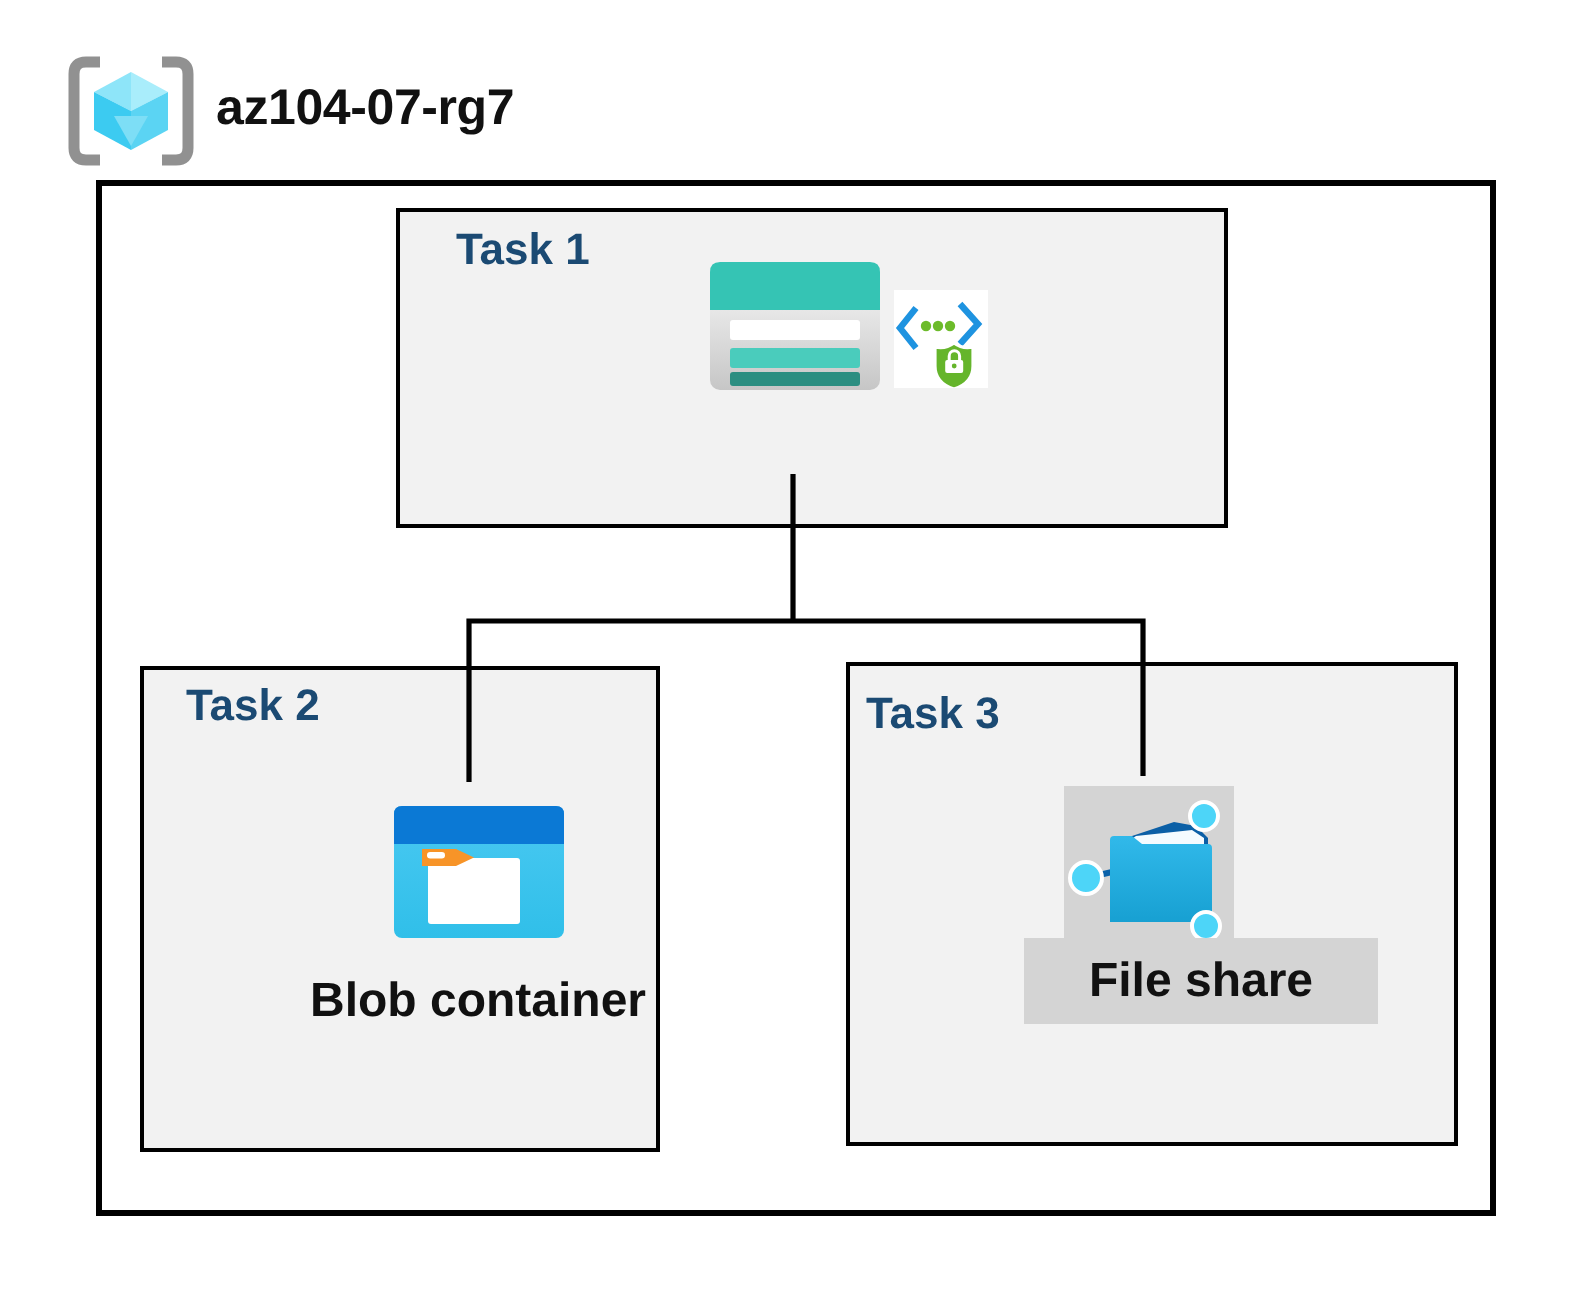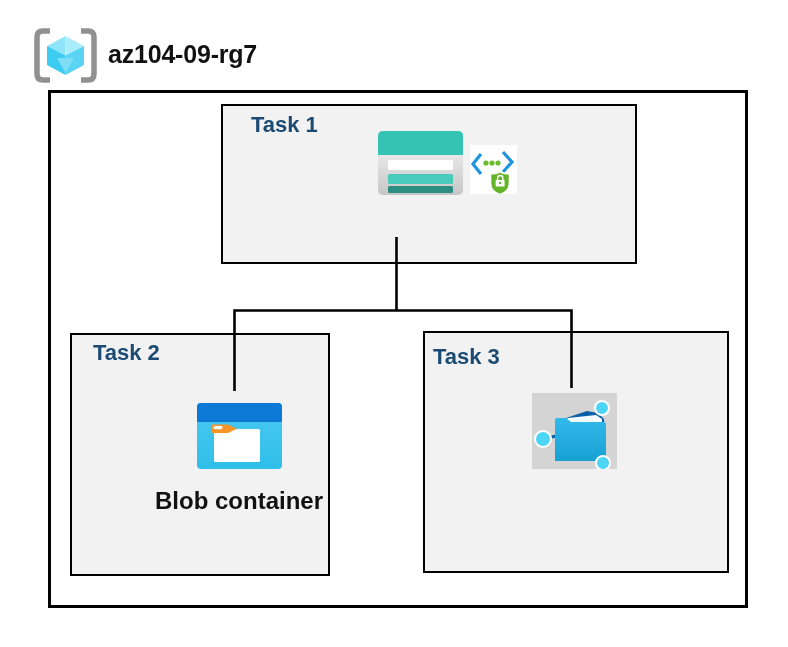--- a/index.html
+++ b/index.html
@@ -10,21 +10,21 @@
 
   
   .rg-icon { position: absolute; left: 33px; top: 26px; width: 65px; height: 59px; }
   .rg-name { position: absolute; left: 108px; top: 40px; font-size: 25px; font-weight: bold; color: #111; letter-spacing: -0.2px; }
 
   
   .outer-box { position: absolute; left: 48px; top: 90px; width: 700px; height: 518px; border: 3px solid var(--box_border, #000); background: #fff; }
 
   
   .task-box { position: absolute; background: var(--box_fill, #f2f2f2); border: 2.5px solid var(--box_border, #000); }
-  .task1 { left: 198px; top: 104px; width: 416px; height: 160px; margin-left: 23px; }
+  .task1 { left: 198px; top: 104px; width: 416px; height: 160px; }
   .task2 { left: 70px;  top: 333px; width: 260px; height: 243px; }
   .task3 { left: 423px; top: 331px; width: 306px; height: 242px; }
 
   .task-label { position: absolute; font-size: 22px; font-weight: bold; color: var(--task_label, #1b4a73); white-space: nowrap; }
   .task1 .task-label { left: 28px; top: 6px; }
   .task2 .task-label { left: 21px; top: 5px; }
   .task3 .task-label { left: 8px; top: 11px; }
 
   .resource-label { position: absolute; font-size: 24px; font-weight: bold; color: #111; white-space: nowrap; transform: translateX(-50%); }
   .task1 .resource-label { left: 194px; top: 97px; }
@@ -49,21 +49,21 @@
 
   <svg class="rg-icon" viewBox="0 0 65 59">
     <path d="M17 5 H10 Q4 5 4 11 V48 Q4 54 10 54 H17" stroke="#919191" stroke-width="5.5" fill="none"></path>
     <path d="M48 5 H55 Q61 5 61 11 V48 Q61 54 55 54 H48" stroke="#919191" stroke-width="5.5" fill="none"></path>
     <polygon points="32.5,10 14,20 32.5,29.5" fill="#8ee5f9"></polygon>
     <polygon points="32.5,10 51,20 32.5,29.5" fill="#a9edfb"></polygon>
     <polygon points="14,20 32.5,29.5 32.5,49 14,39" fill="#3ccbf1"></polygon>
     <polygon points="51,20 32.5,29.5 32.5,49 51,39" fill="#5bd4f3"></polygon>
     <polygon points="24,32 41,32 32.5,47" fill="#7ddef6"></polygon>
   </svg>
-  <span class="rg-name">az104-09-rg7</span>
+  <span class="rg-name">az104-07-rg7</span>
 
   <div class="outer-box"></div>
 
   <div class="task-box task1">
     <span class="task-label">Task 1</span>
     <svg class="storage-icon" viewBox="0 0 85 64">
       <defs>
         <linearGradient id="sgBody" x1="0" y1="0" x2="0" y2="1">
           <stop offset="0" stop-color="#fbfbfb"></stop>
             <stop offset="1" stop-color="#c6c6c6"></stop>
@@ -121,19 +121,22 @@
         <line x1="11" y1="46" x2="24" y2="43" stroke="#0a61a9" stroke-width="3"></line>
         <line x1="71" y1="70" x2="61" y2="57" stroke="#0a61a9" stroke-width="3"></line>
         <polygon points="28,27 55,18 66,20 72,26 72,34 28,34" fill="#0b5fa6"></polygon>
         <polygon points="26,32 36,25 64,22 70,26 70,32" fill="#f4fbff"></polygon>
         <path d="M23 68 V27 Q23 25 25 25 H34 L39 29 H72 Q74 29 74 31 V66 Q74 68 72 68 Z" fill="url(#fsBody)"></path>
         <circle cx="70" cy="15" r="7" fill="#4dd5f8" stroke="#ffffff" stroke-width="2"></circle>
         <circle cx="11" cy="46" r="8" fill="#4dd5f8" stroke="#ffffff" stroke-width="2"></circle>
         <circle cx="71" cy="70" r="7" fill="#4dd5f8" stroke="#ffffff" stroke-width="2"></circle>
       </svg>
     </div>
+    <div class="fs-band">
+      <span class="fs-label">File share</span>
+    </div>
   </div>
 
   <svg class="connectors" viewBox="0 0 788 647">
     <path d="M396.5 237 V311 M234.5 391 V310.5 H571.5 V388"></path>
   </svg>
 
 </div>
 
 </body></html>

